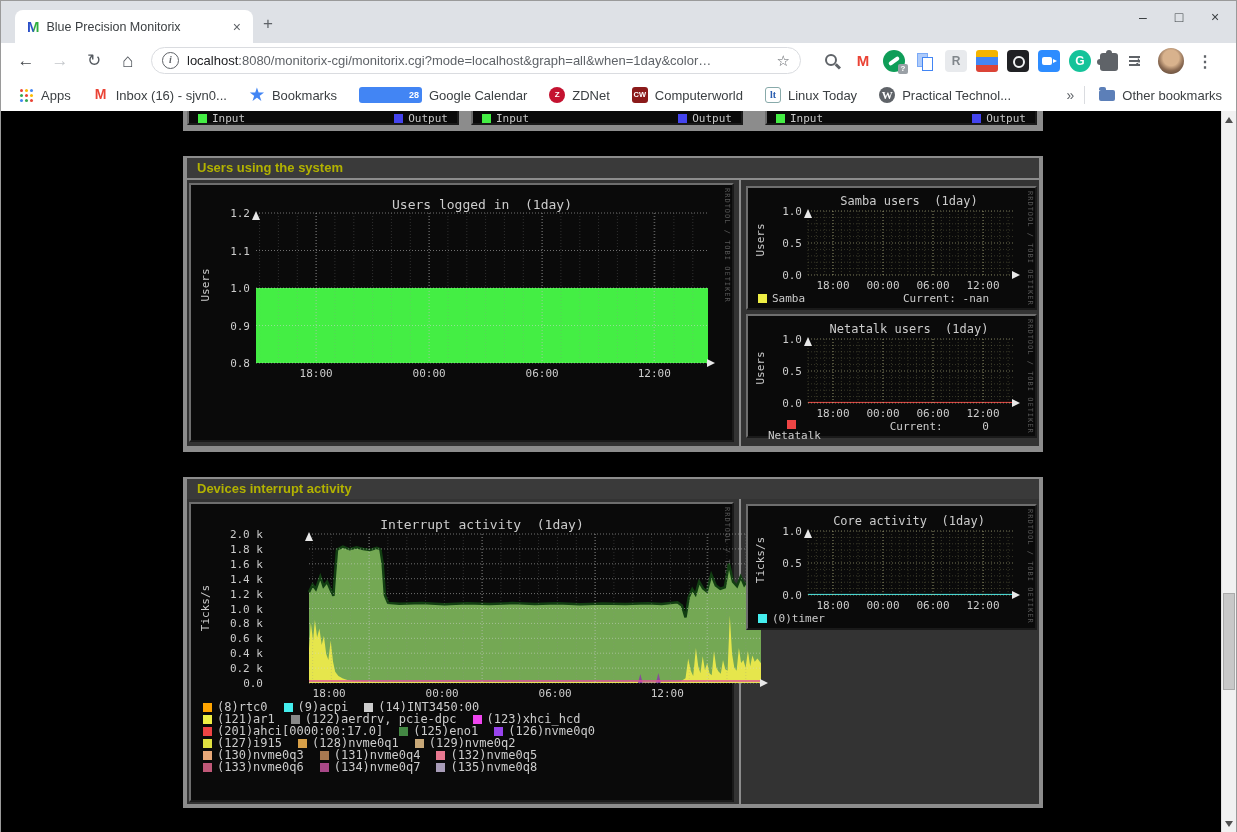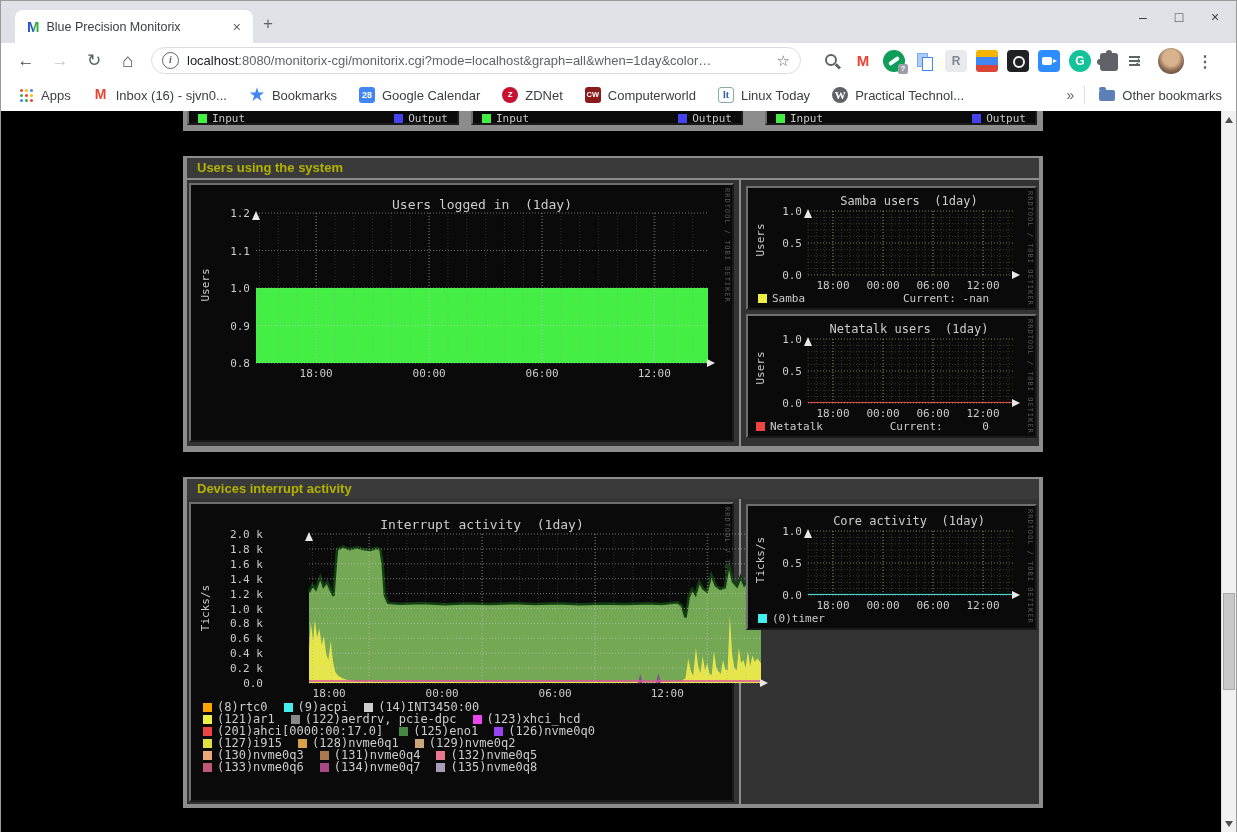--- a/index.html
+++ b/index.html
@@ -75,21 +75,21 @@
        display:flex;align-items:center;font-size:13px;color:#3c4043;}
   .apps-grid{width:14px;height:14px;position:relative;margin:0 8px 0 18px;}
   .apps-grid::before{content:"";position:absolute;left:1px;top:1px;width:3px;height:3px;border-radius:50%;
        background:#ea4335;box-shadow:5px 0 0 #fbbc04,10px 0 0 #4285f4,0 5px 0 #34a853,5px 5px 0 #ea4335,
        10px 5px 0 #fbbc04,0 10px 0 #4285f4,5px 10px 0 #34a853,10px 10px 0 #ea4335;}
   .bm-item{display:flex;align-items:center;margin-left:22px;white-space:nowrap;}
   .bm-ico{width:16px;height:16px;border-radius:3px;margin-right:7px;text-align:center;
        font:bold 9px "Liberation Sans",sans-serif;line-height:16px;display:inline-block;flex:0 0 auto;}
   .ico-bm-gmail{color:#EA4335;font-size:14px;line-height:15px;}
   .ico-bm-star{color:#4285F4;font-size:16px;line-height:16px;}
-  .ico-bm-cal{background:#4285F4;color:#fff;}
+  .ico-bm-cal{background:#4285F4;color:#fff;padding-left:47px;}
   .ico-bm-zdnet{background:#C41230;color:#fff;border-radius:50%;font-size:8px;}
   .ico-bm-cw{background:#8B1A1A;color:#fff;font-size:7.5px;letter-spacing:0;}
   .ico-bm-lt{background:#fff;border:1px solid #8aa;box-sizing:border-box;color:#2a5db0;
        font:bold 10px "Liberation Serif",serif;line-height:14px;}
   .ico-bm-wp{background:#5f6368;color:#fff;border-radius:50%;font-size:11px;font-family:"Liberation Serif",serif;}
   .bm-overflow{margin-left:auto;color:#5f6368;font-size:14px;padding-right:10px;}
   .bm-divider{width:1px;height:18px;background:#dadce0;}
   .folder-ico{width:16px;height:11px;background:#5c7fb8;border-radius:2px;position:relative;margin:0 7px 0 14px;}
   .folder-ico::before{content:"";position:absolute;top:-3px;left:0;width:7px;height:3px;
        background:#5c7fb8;border-radius:2px 2px 0 0;}
@@ -433,21 +433,21 @@
               <polygon points="204,60 204,68 212,64" fill="#e8e8e8"></polygon>
             </svg>
             <div class="yt" style="top: -6px;">1.0</div>
             <div class="yt" style="top: 26px;">0.5</div>
             <div class="yt" style="top: 58px;">0.0</div>
             <div class="xt" style="left: 1.01px; top: 68px;">18:00</div>
             <div class="xt" style="left: 51.03px; top: 68px;">00:00</div>
             <div class="xt" style="left: 101.05px; top: 68px;">06:00</div>
             <div class="xt" style="left: 151.07px; top: 68px;">12:00</div>
           </div>
-        <div class="g-legend" style="left:8px;top:104px;">
+        <div class="g-legend" style="left:20px;top:104px;flex-direction:column;">
           <i class="sq" style="background: rgb(238, 68, 68);"></i>
           <span>Netatalk</span>
         </div>
         <div class="g-legend leg-stats right" style="right:46px;top:104px;">Current:      0</div>
       </div>
     </div>
 
     <div class="container" style="left:182px;top:366px;width:860px;height:331px;">
       <div class="sec-header" style="left:4px;top:2px;width:852px;height:20px;">Devices interrupt activity</div>
       <div class="cell" style="left:4px;top:22px;width:552px;height:305px;"></div>

